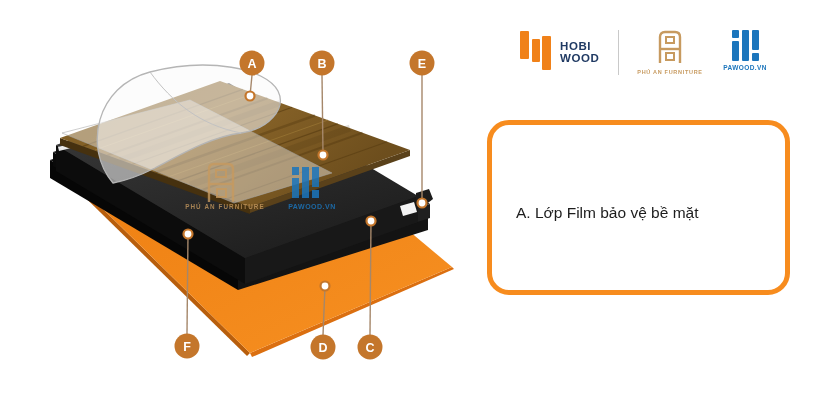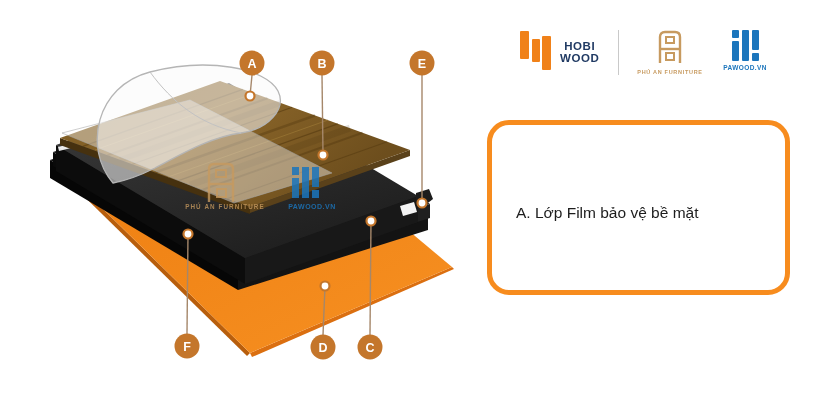--- a/index.html
+++ b/index.html
@@ -2,21 +2,21 @@
 <html style="--accent: #F78C1E; --accent2: #F08119; --navy: #203A63; --tan: #C79A5F; --blue: #1B75BC;"><head>
 <meta charset="utf-8">
 <style>
   html,body{margin:0;padding:0;background:#fff;}
   .stage{position:relative;width:840px;height:420px;background:#ffffff;overflow:hidden;
          font-family:"Liberation Sans",sans-serif;}
   
   .diagram-wrap{position:absolute;left:0;top:0;width:470px;height:420px;}
   
   .logo-row{position:absolute;left:516px;top:28px;width:300px;height:50px;}
-  .hobi-logo{position:absolute;left:4px;top:2px;width:95px;height:46px;text-align:center;}
+  .hobi-logo{position:absolute;left:4px;top:2px;width:95px;height:46px;}
   .hobi-icon{position:absolute;left:0;top:0;width:32px;height:46px;}
   .hobi-bar{position:absolute;background:var(--accent2);border-radius:1px;}
   .hobi-bar.b1{left:0;top:1px;width:9px;height:28px;}
   .hobi-bar.b2{left:12px;top:9px;width:8px;height:23px;}
   .hobi-bar.b3{left:22px;top:6px;width:9px;height:34px;}
   .hobi-text{position:absolute;left:40px;top:11px;color:var(--navy);font-weight:bold;
              font-size:11.5px;line-height:11.5px;letter-spacing:.6px;}
   .logo-divider{position:absolute;left:102px;top:2px;width:1px;height:45px;background:#c9c9c9;}
   .pa-logo{position:absolute;left:114px;top:0;width:80px;height:50px;text-align:center;}
   .pa-glyph{display:inline-block;margin-top:2px;}

